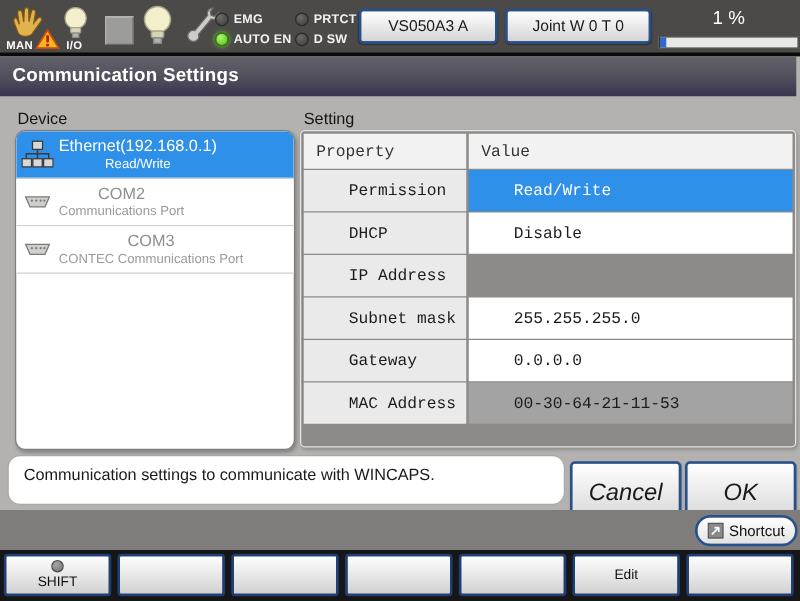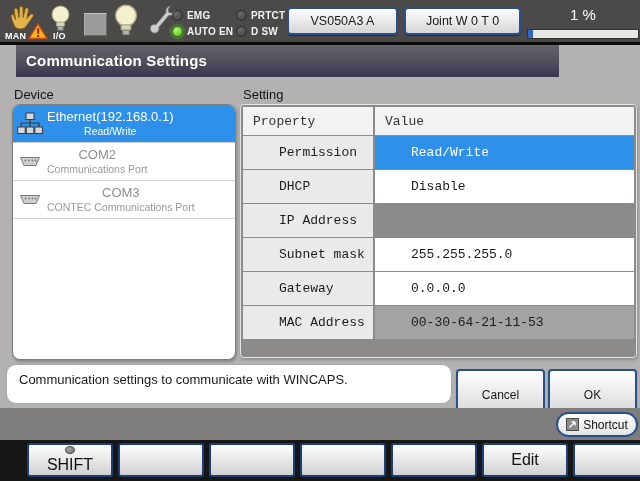--- a/index.html
+++ b/index.html
@@ -14,21 +14,21 @@
   .ind{position:absolute;display:flex;align-items:center;gap:4px;}
   .led{width:9px;height:9px;border-radius:50%;background:radial-gradient(circle at 35% 30%,#6a6a68,#3d3d3b);border:1px solid #2b2b29;}
   .led[data-on="true"]{background:radial-gradient(circle at 35% 30%,#b4f470,#46c214);border:1px solid #2e7a0c;box-shadow:0 0 4px #6ada2a;}
   .ind-label{color:#f2f2f2;font-size:10px;font-weight:bold;letter-spacing:0.2px;}
   .hw-btn{position:absolute;background:linear-gradient(180deg,#ffffff 0%,#ececec 45%,#d5d5d5 100%);border:2px solid #26508e;border-radius:4px;color:#1a1a1a;font-size:12.5px;font-family:"Liberation Sans",sans-serif;display:flex;align-items:center;justify-content:center;box-shadow:0 1px 1px rgba(0,0,0,0.4);cursor:pointer;}
   .speed-text{position:absolute;left:530px;top:6px;width:106px;text-align:center;color:#fff;font-size:15px;}
   .progress-track{position:absolute;left:527px;top:29px;width:110px;height:8px;background:#e8e8e6;border:1px solid #34342f;}
   .progress-fill{height:100%;width:5px;background:#3168cc;}
 
   
-  .title-bar{position:absolute;left:16px;top:45px;width:543px;height:32px;background:linear-gradient(180deg,#63636a 0%,#504e5b 55%,#393450 100%);}
+  .title-bar{position:absolute;left:0;top:45px;width:637px;height:32px;background:linear-gradient(180deg,#63636a 0%,#504e5b 55%,#393450 100%);}
   .title-bar span{display:block;padding-left:10px;line-height:32px;color:#ffffff;font-size:15px;font-weight:bold;letter-spacing:0.2px;}
 
   
   .sec-label{position:absolute;color:#141414;font-size:13px;}
 
   
   .device-panel{position:absolute;left:12px;top:104px;width:222px;height:254px;background:#ffffff;border:1px solid #7e7e7c;border-radius:8px;box-shadow:1px 2px 3px rgba(0,0,0,0.25);overflow:hidden;}
   .dev-item{position:relative;height:37px;border-bottom:1px solid #cfcfcf;display:flex;align-items:center;cursor:pointer;background:#fff;text-align:center;}
   .dev-item[data-selected="true"]{background:#2e90e8;}
   .dev-icon{width:34px;display:flex;justify-content:center;flex:0 0 34px;}
@@ -45,27 +45,27 @@
   .trow.head .tcell{height:28px;background:#f2f2f2;color:#333;}
   .trow.body .tcell{height:33px;padding-left:36px;}
   .tcell.prop{width:130px;flex:0 0 130px;background:#eaeaea;}
   .trow.head .tcell.prop{background:#f2f2f2;}
   .tcell.val{flex:1;background:#ffffff;}
   .tcell.val[data-state="selected"]{background:#2e90e8;color:#ffffff;}
   .tcell.val[data-state="readonly"]{background:#a3a3a3;}
 
   
   .message-box{position:absolute;left:6px;top:364px;width:446px;height:40px;background:#ffffff;border:1px solid #a8a8a6;border-radius:10px;box-sizing:border-box;padding:7px 12px;font-size:13px;color:#1a1a1a;line-height:1.25;}
-  .dlg-btn{position:absolute;top:369px;width:89px;height:51px;font-size:12px;}
+  .dlg-btn{position:absolute;top:369px;width:89px;height:51px;font-size:19px;font-style:italic;}
   .band{position:absolute;left:0;top:408px;width:640px;height:32px;background:#7e7d7b;}
   .shortcut-btn{position:absolute;left:556px;top:412px;width:82px;height:25px;border-radius:13px;background:linear-gradient(180deg,#ffffff,#e2e2e2);border:2px solid #26508e;display:flex;align-items:center;justify-content:center;gap:4px;font-size:12px;color:#111;box-sizing:border-box;cursor:pointer;}
 
   
   .fn-area{position:absolute;left:0;top:440px;width:640px;height:41px;background:#161616;}
-  .fn-btn{position:absolute;top:3px;width:86px;height:34px;background:linear-gradient(180deg,#fdfdfd 0%,#e8e8e8 50%,#d0d0d0 100%);border:2px solid #1d3f78;border-radius:3px;display:flex;flex-direction:column;align-items:center;justify-content:center;font-size:16px;color:#111;box-sizing:border-box;cursor:pointer;margin-left:24px;}
+  .fn-btn{position:absolute;top:3px;width:86px;height:34px;background:linear-gradient(180deg,#fdfdfd 0%,#e8e8e8 50%,#d0d0d0 100%);border:2px solid #1d3f78;border-radius:3px;display:flex;flex-direction:column;align-items:center;justify-content:center;font-size:11px;color:#111;box-sizing:border-box;cursor:pointer;}
   .fn-dot{width:8px;height:8px;border-radius:50%;background:radial-gradient(circle at 35% 30%,#a8a8a6,#6e6e6c);border:1px solid #4a4a48;margin-bottom:2px;}
 </style>
 </head>
 <body>
 
 <div class="screen">
 
   <div class="top-bar">
 
     <svg class="tb-abs" style="left:6px;top:5px;" width="34" height="28" viewBox="0 0 34 28">

